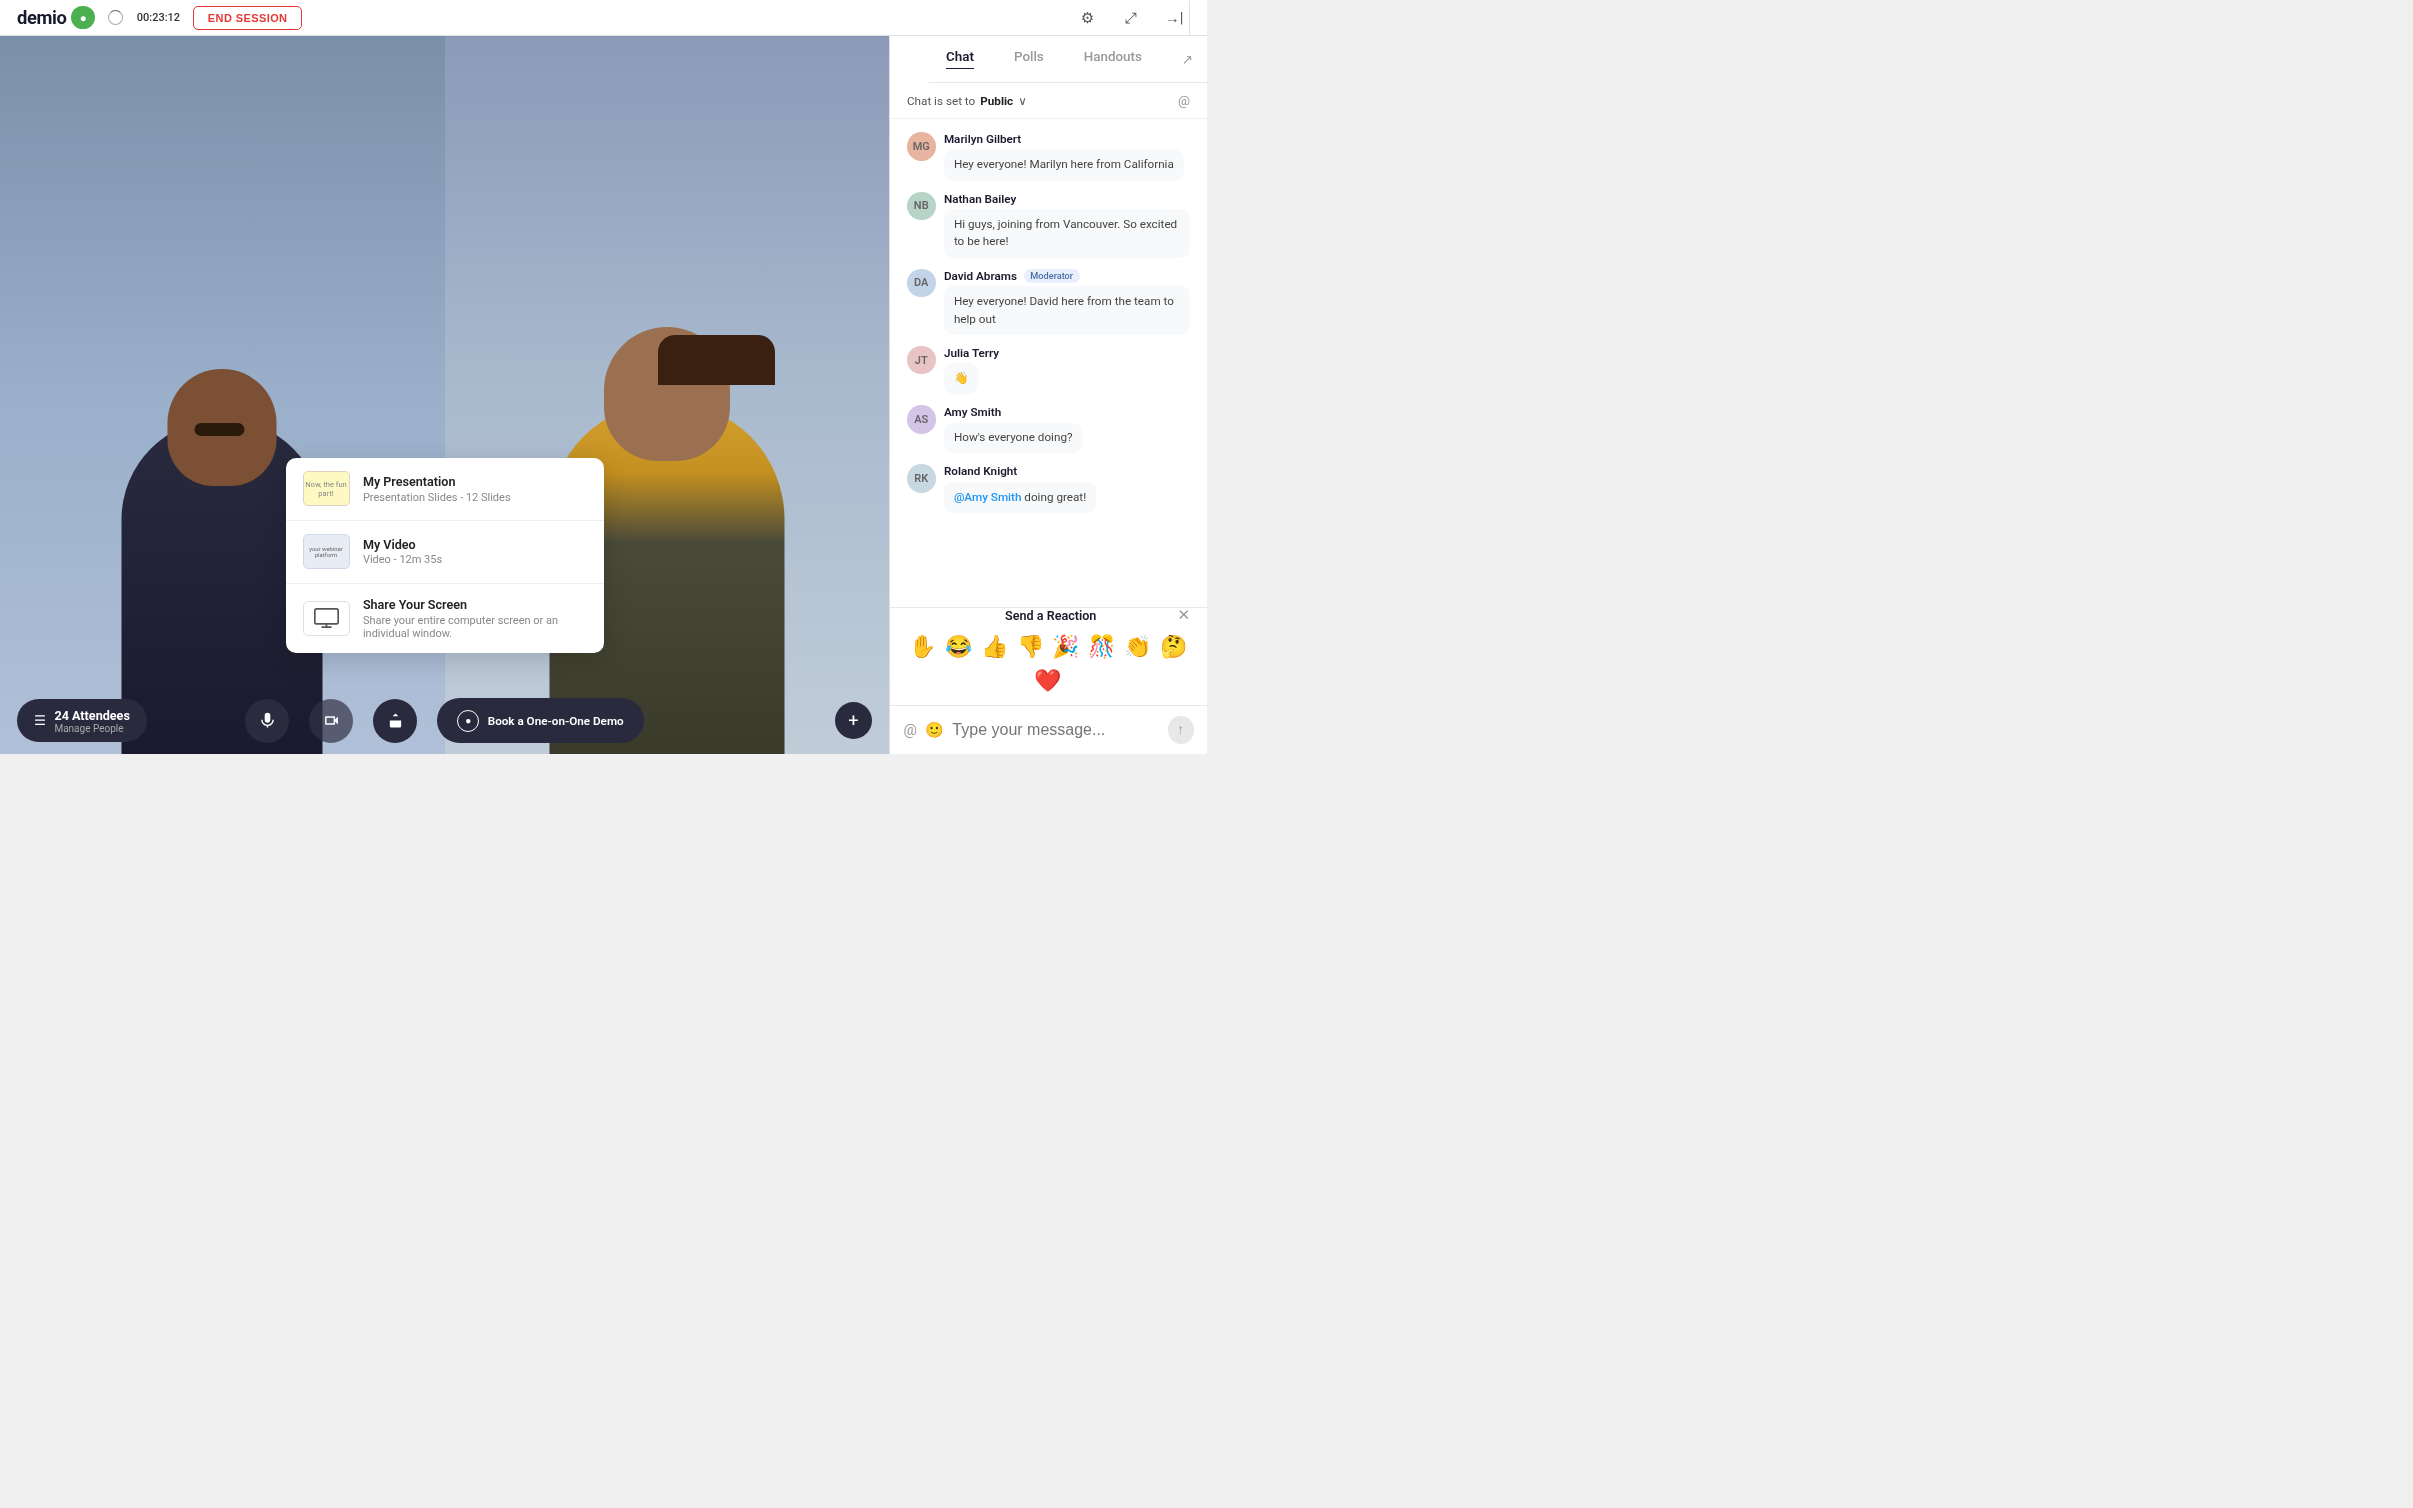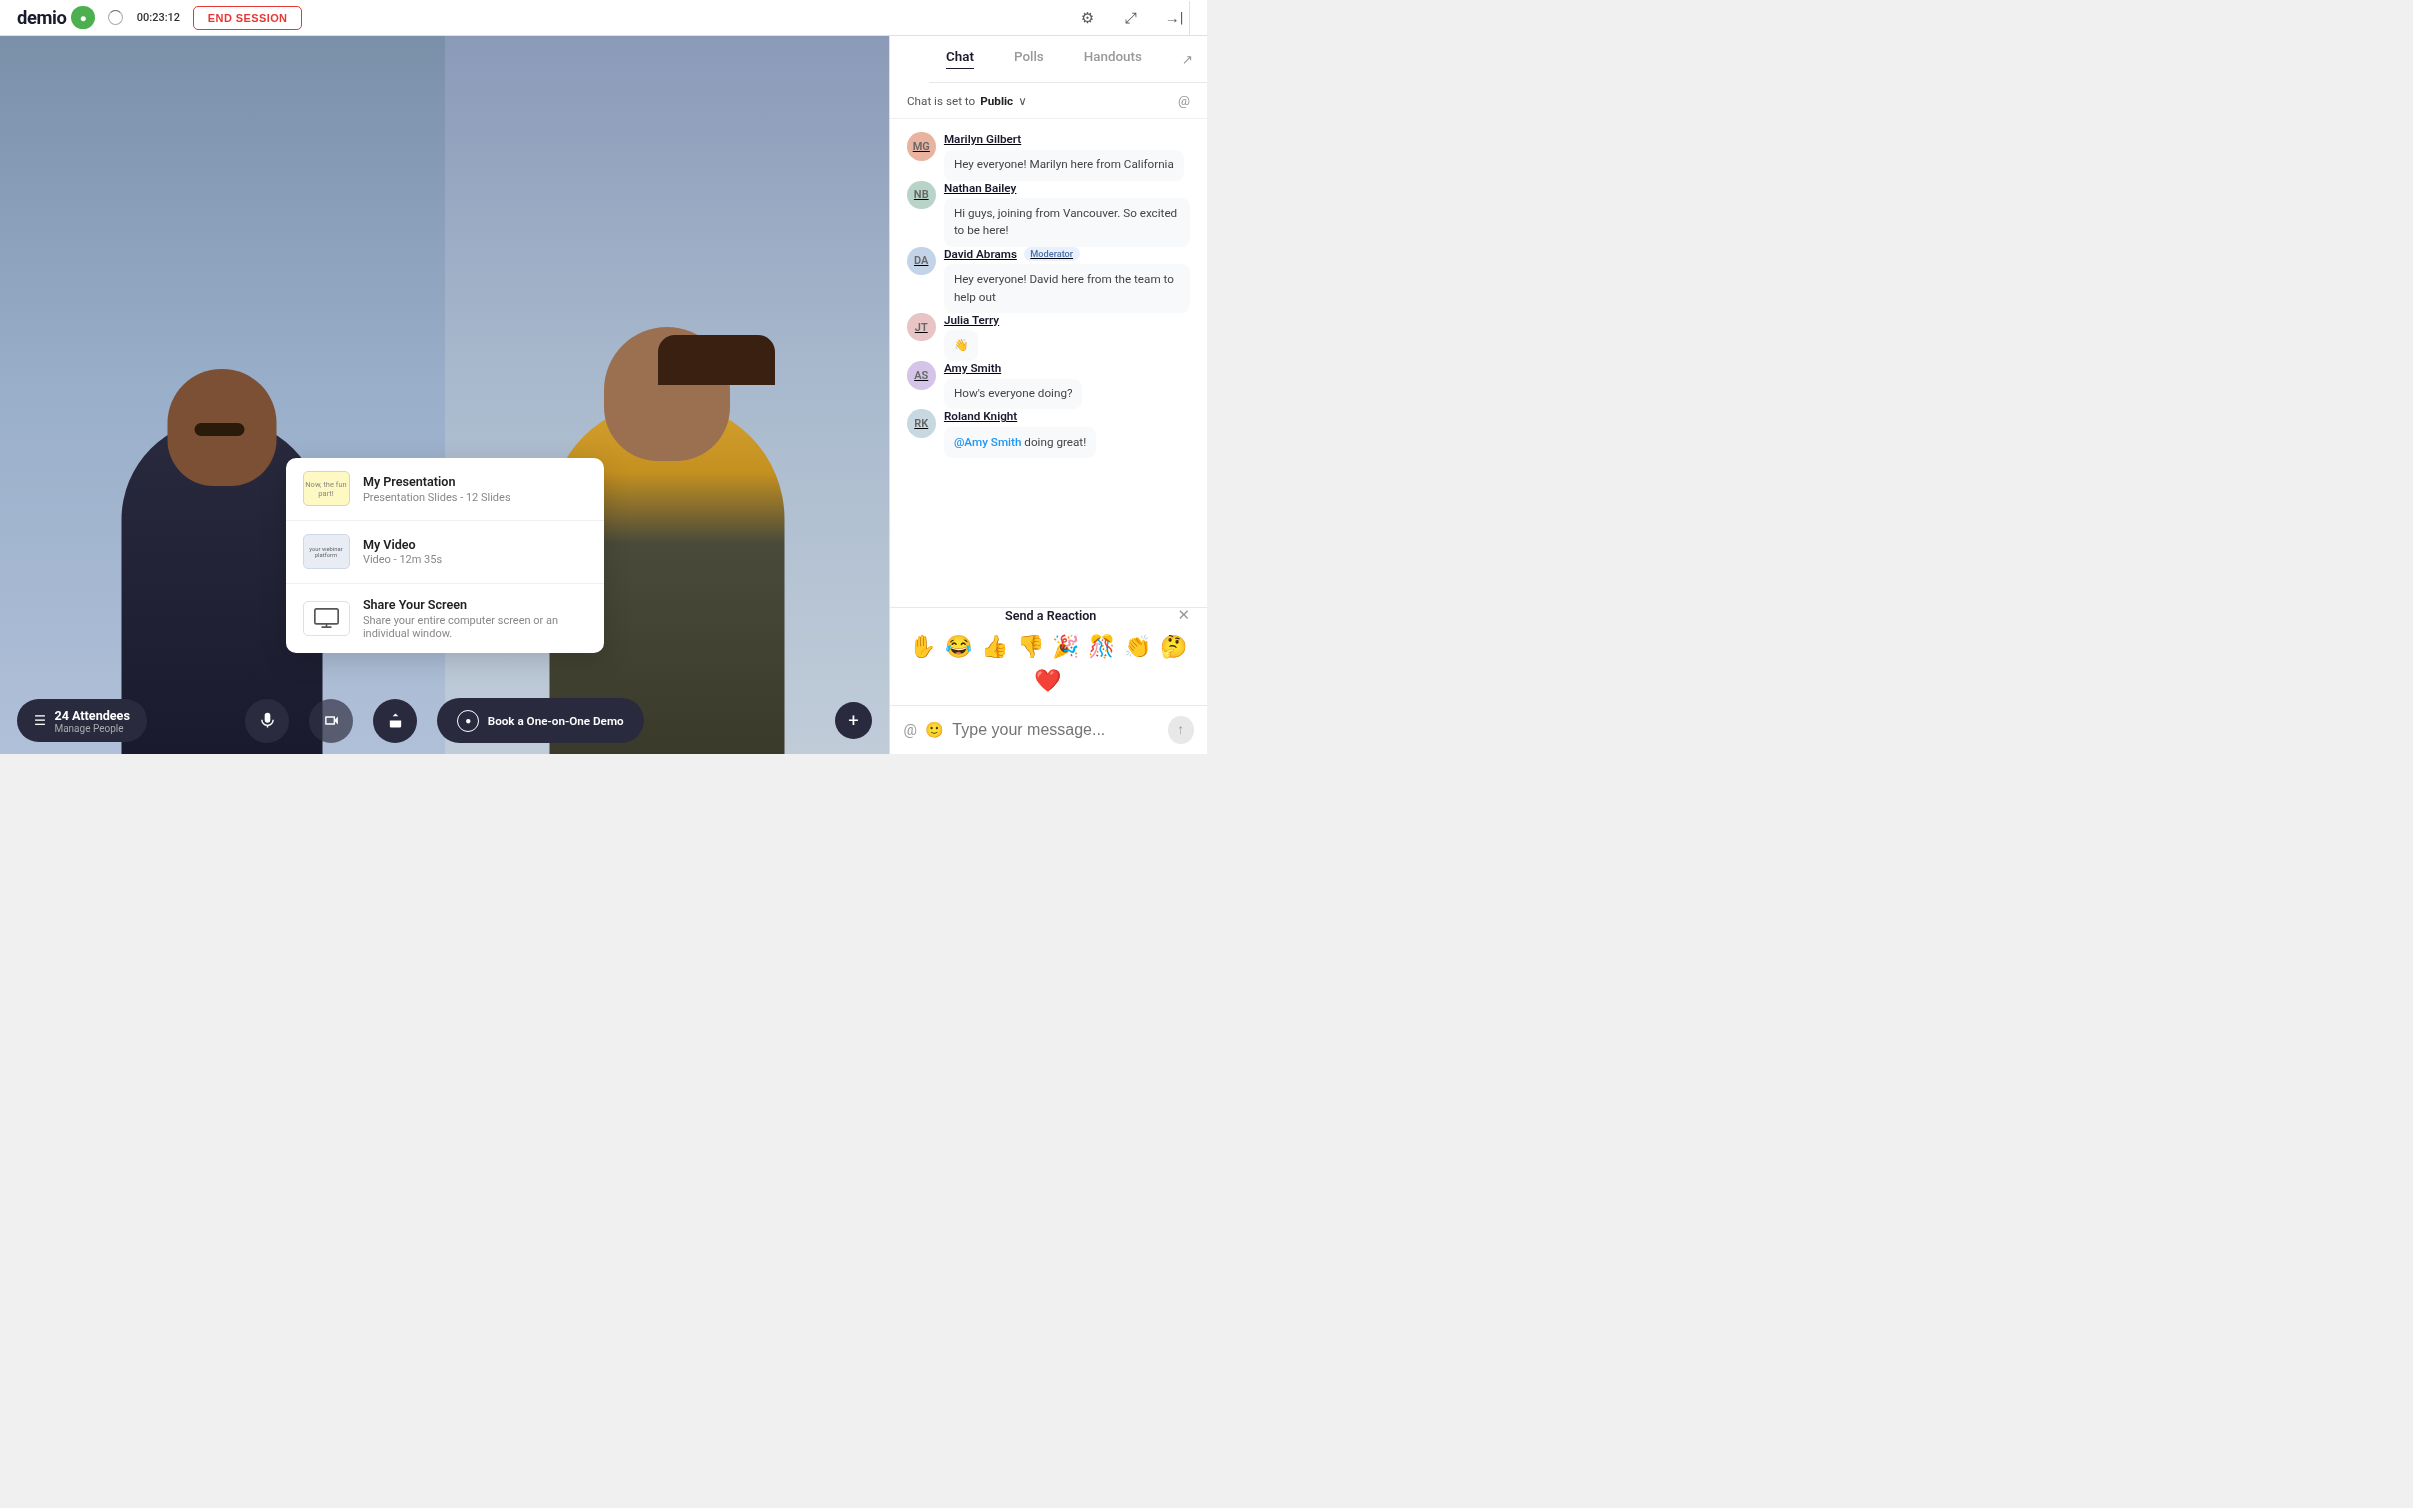--- a/index.html
+++ b/index.html
@@ -135,21 +135,21 @@
       padding: 10px 17px; border-bottom: 0.8px solid #f0f0f0; flex-shrink: 0;
     }
     .chat-public-label {
       display: flex; align-items: center; gap: 5px;
       font-size: 11.7px; color: #555; cursor: pointer;
     }
     .chat-public-label strong { color: #222; }
     .at-icon { color: #999; font-size: 13.4px; cursor: pointer; }
 
     
-    .chat-messages { flex: 1; overflow-y: auto; padding: 13.4px 17px; display: flex; flex-direction: column; gap: 0; text-decoration: underline; }
+    .chat-messages { flex: 1; overflow-y: auto; padding: 13.4px 17px; display: flex; flex-direction: column; gap: 11px; }
     .chat-message { display: flex; gap: 8.4px; }
     .avatar {
       width: 28.5px; height: 28.5px; border-radius: 50%; background: #ddd;
       flex-shrink: 0; overflow: hidden; display: flex; align-items: center; justify-content: center;
       font-size: 11px; font-weight: 600; color: #666;
     }
     .avatar-1 { background: #e8b4a0; }
     .avatar-2 { background: #c4d4e8; }
     .avatar-3 { background: #b8d4c8; }
     .avatar-4 { background: #e8c4c4; }

